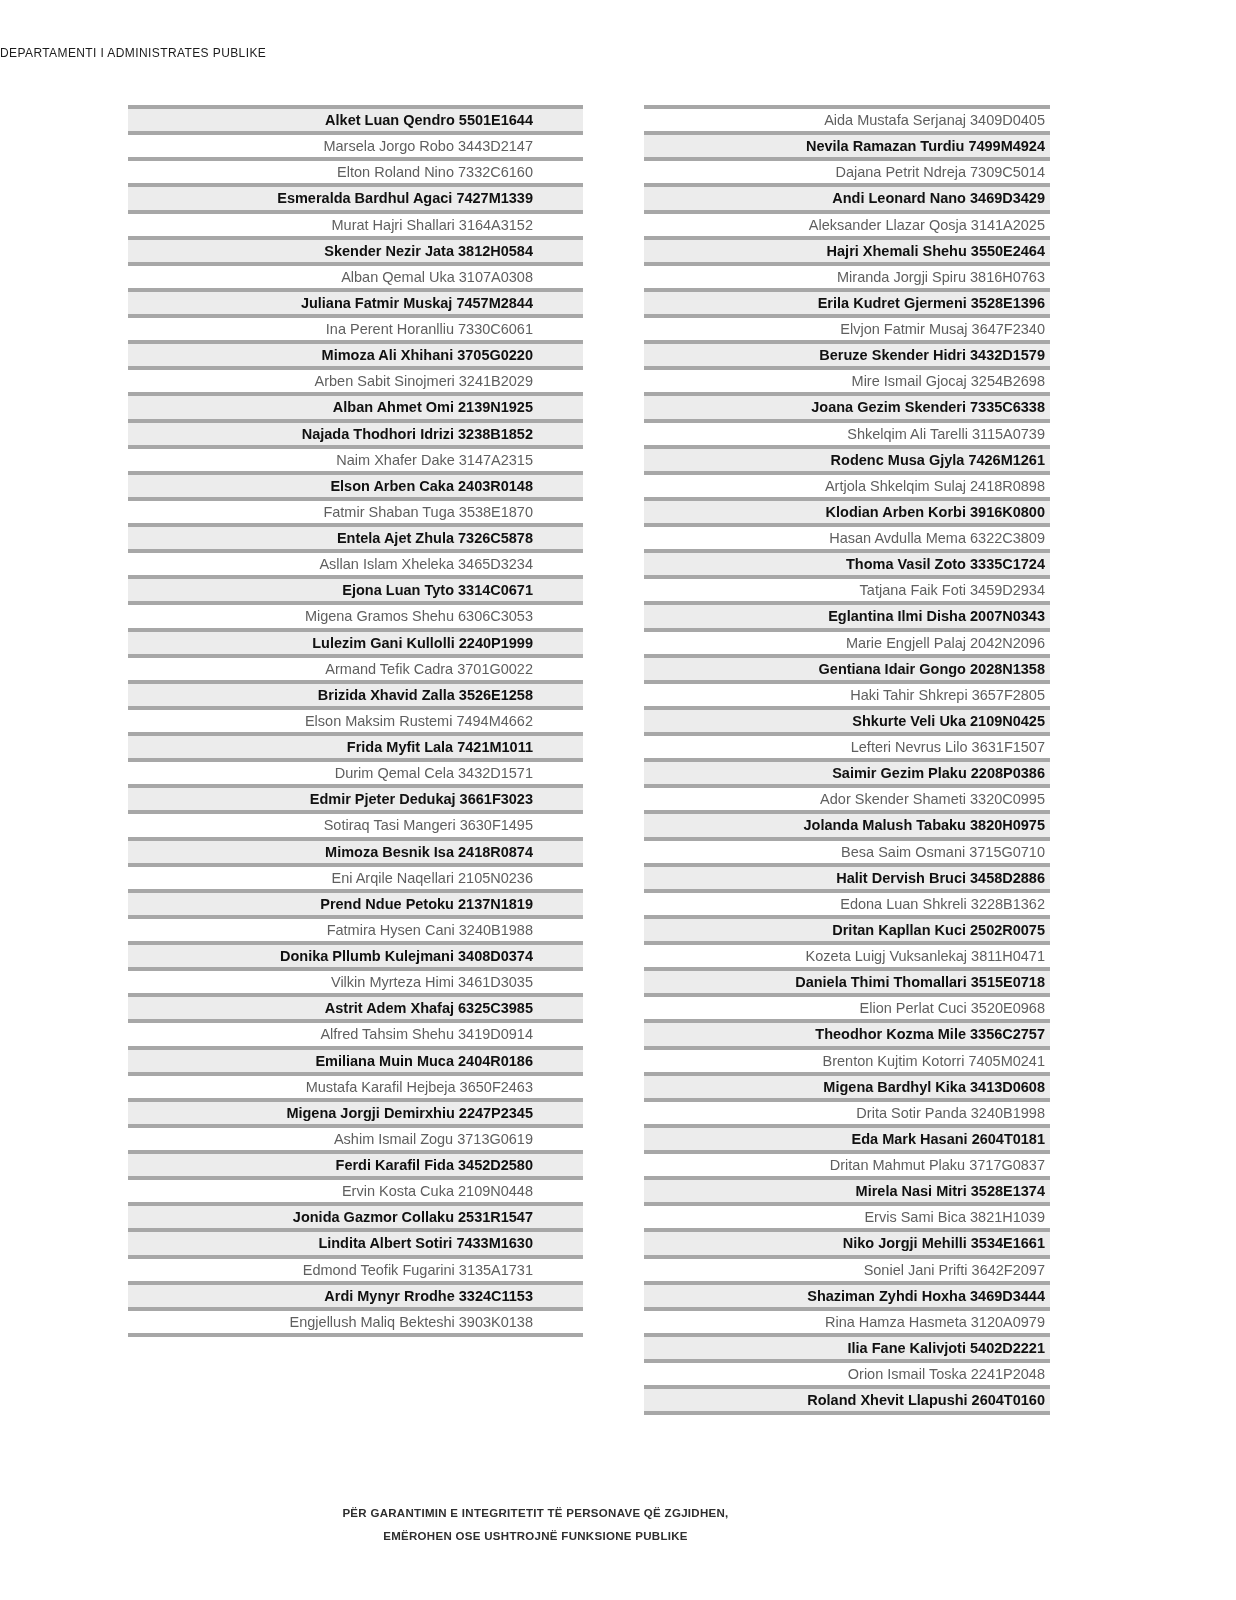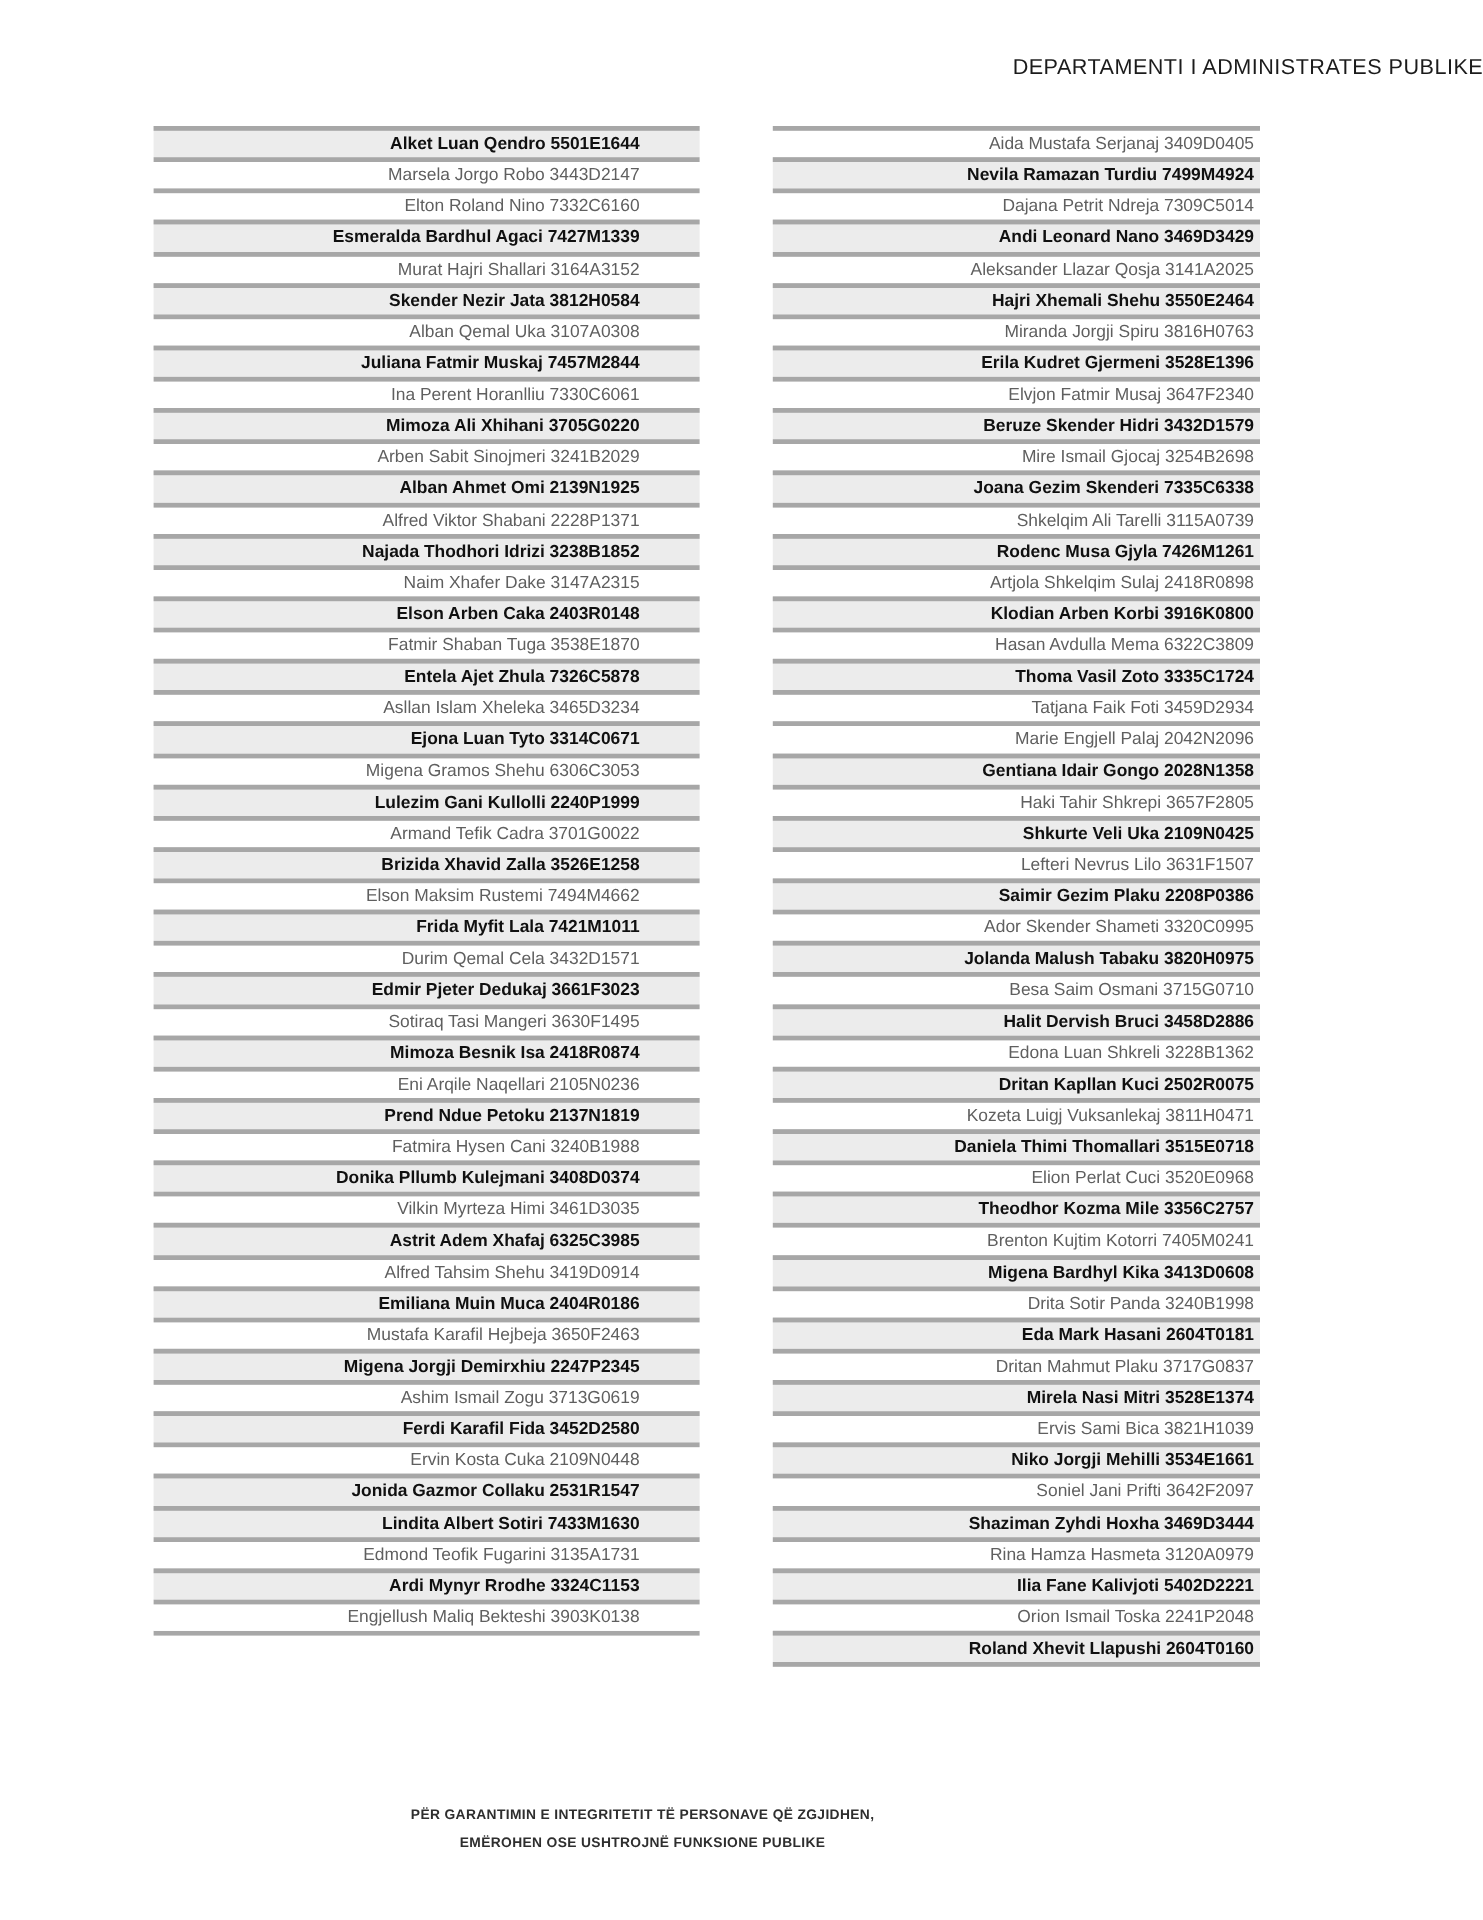--- a/index.html
+++ b/index.html
@@ -14,22 +14,22 @@
     height: 1600px;
     background: #ffffff;
     overflow: hidden;
   }
   .title {
     position: absolute;
     top: 46px;
     left: 0;
     width: 1236px;
     margin: 0;
-    text-align: right;
-    font-size: 18px;
+    text-align: left;
+    font-size: 12px;
     font-weight: 400;
     letter-spacing: 0.4px;
     color: #1b1b1b;
   }
   .col {
     position: absolute;
     top: 105px;
     border-bottom: 4px solid #a7a7a7;
     box-sizing: border-box;
   }
@@ -82,21 +82,20 @@
       <div class="row plain">Elton Roland Nino 7332C6160</div>
       <div class="row shaded">Esmeralda Bardhul Agaci 7427M1339</div>
       <div class="row plain">Murat Hajri Shallari 3164A3152</div>
       <div class="row shaded">Skender Nezir Jata 3812H0584</div>
       <div class="row plain">Alban Qemal Uka 3107A0308</div>
       <div class="row shaded">Juliana Fatmir Muskaj 7457M2844</div>
       <div class="row plain">Ina Perent Horanlliu 7330C6061</div>
       <div class="row shaded">Mimoza Ali Xhihani 3705G0220</div>
       <div class="row plain">Arben Sabit Sinojmeri 3241B2029</div>
       <div class="row shaded">Alban Ahmet Omi 2139N1925</div>
-      <div class="row plain">Alfred Viktor Shabani 2228P1371</div>
       <div class="row shaded">Najada Thodhori Idrizi 3238B1852</div>
       <div class="row plain">Naim Xhafer Dake 3147A2315</div>
       <div class="row shaded">Elson Arben Caka 2403R0148</div>
       <div class="row plain">Fatmir Shaban Tuga 3538E1870</div>
       <div class="row shaded">Entela Ajet Zhula 7326C5878</div>
       <div class="row plain">Asllan Islam Xheleka 3465D3234</div>
       <div class="row shaded">Ejona Luan Tyto 3314C0671</div>
       <div class="row plain">Migena Gramos Shehu 6306C3053</div>
       <div class="row shaded">Lulezim Gani Kullolli 2240P1999</div>
       <div class="row plain">Armand Tefik Cadra 3701G0022</div>
@@ -139,20 +138,21 @@
       <div class="row shaded">Beruze Skender Hidri 3432D1579</div>
       <div class="row plain">Mire Ismail Gjocaj 3254B2698</div>
       <div class="row shaded">Joana Gezim Skenderi 7335C6338</div>
       <div class="row plain">Shkelqim Ali Tarelli 3115A0739</div>
       <div class="row shaded">Rodenc Musa Gjyla 7426M1261</div>
       <div class="row plain">Artjola Shkelqim Sulaj 2418R0898</div>
       <div class="row shaded">Klodian Arben Korbi 3916K0800</div>
       <div class="row plain">Hasan Avdulla Mema 6322C3809</div>
       <div class="row shaded">Thoma Vasil Zoto 3335C1724</div>
       <div class="row plain">Tatjana Faik Foti 3459D2934</div>
+      <div class="row shaded">Eglantina Ilmi Disha 2007N0343</div>
       <div class="row plain">Marie Engjell Palaj 2042N2096</div>
       <div class="row shaded">Gentiana Idair Gongo 2028N1358</div>
       <div class="row plain">Haki Tahir Shkrepi 3657F2805</div>
       <div class="row shaded">Shkurte Veli Uka 2109N0425</div>
       <div class="row plain">Lefteri Nevrus Lilo 3631F1507</div>
       <div class="row shaded">Saimir Gezim Plaku 2208P0386</div>
       <div class="row plain">Ador Skender Shameti 3320C0995</div>
       <div class="row shaded">Jolanda Malush Tabaku 3820H0975</div>
       <div class="row plain">Besa Saim Osmani 3715G0710</div>
       <div class="row shaded">Halit Dervish Bruci 3458D2886</div>

